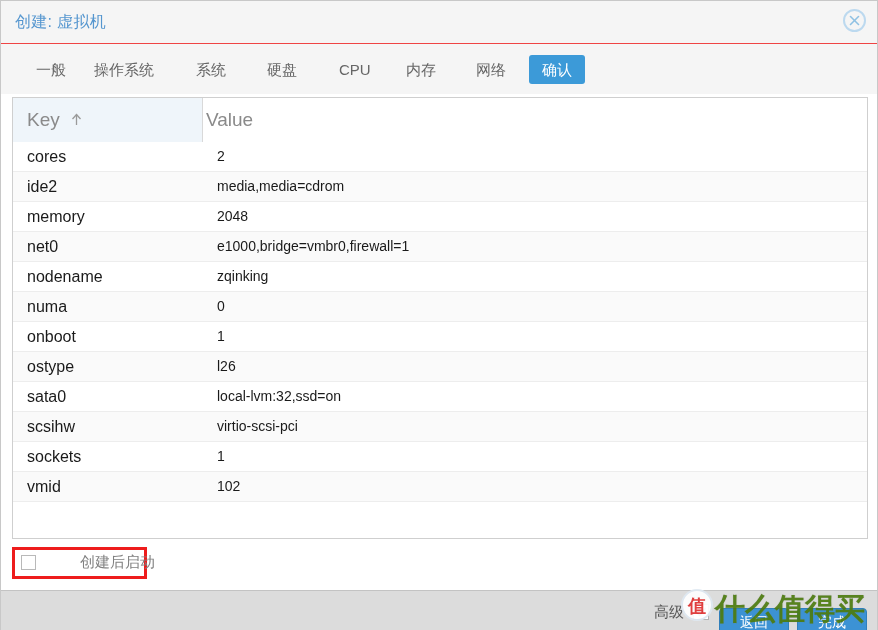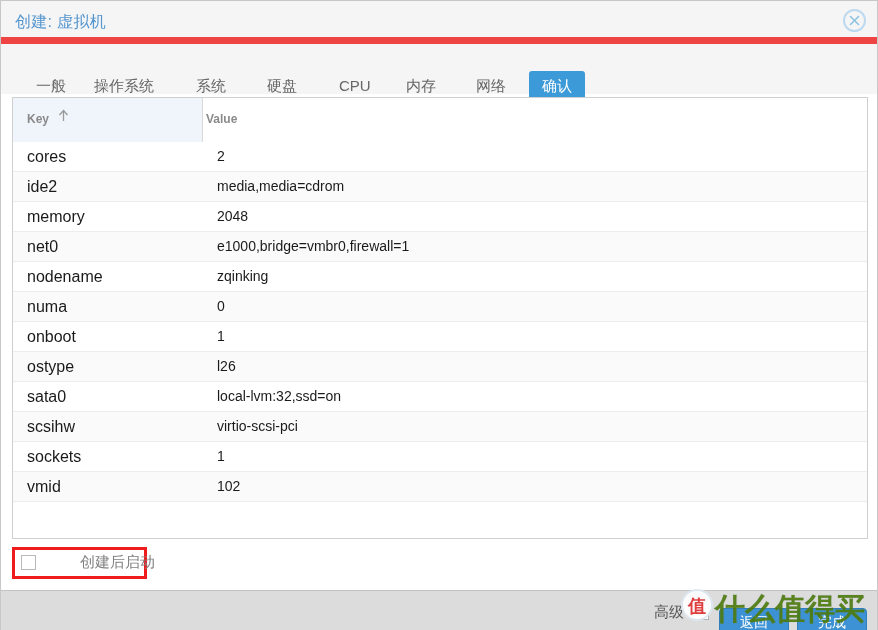--- a/index.html
+++ b/index.html
@@ -24,21 +24,21 @@
     background: #ffffff;
   }
 
   
   #titlebar {
     position: absolute;
     left: 0; top: 0;
     width: 876px;
     height: 43px;
     background: #f5f5f5;
-    border-bottom: 7px solid #ef4444;
+    border-bottom: 1px solid #ef4444;
     box-sizing: border-box;
   }
   #title-text {
     position: absolute;
     left: 14px;
     top: 11px;
     font-size: 16px;
     color: #5596cf;
     letter-spacing: 0.3px;
     white-space: nowrap;
@@ -70,21 +70,20 @@
     position: absolute;
     top: 11px;
     height: 29px;
     line-height: 29px;
     padding: 0 13px;
     font-size: 15px;
     color: #666666;
     white-space: nowrap;
     border-radius: 3px;
     cursor: pointer;
-    margin-top: 16px;
   }
   .tab.active {
     background: #3c9ad8;
     color: #ffffff;
   }
 
   
   #content {
     position: absolute;
     left: 11px;
@@ -104,24 +103,23 @@
     height: 44px;
     box-sizing: border-box;
     border-bottom: 1px solid #d3d3d3;
     background: #ffffff;
   }
   .hcell {
     position: absolute;
     top: 0;
     height: 55px;
     line-height: 43px;
-    font-size: 12px;
+    font-size: 19px;
     color: #8a8a8a;
     box-sizing: border-box;
-    font-weight: bold;
   }
   #hcell-key {
     left: 0;
     width: 190px;
     background: #eff5fa;
     border-right: 1px solid #d9d9d9;
     padding-left: 14px;
   }
   #hcell-value {
     left: 190px;

